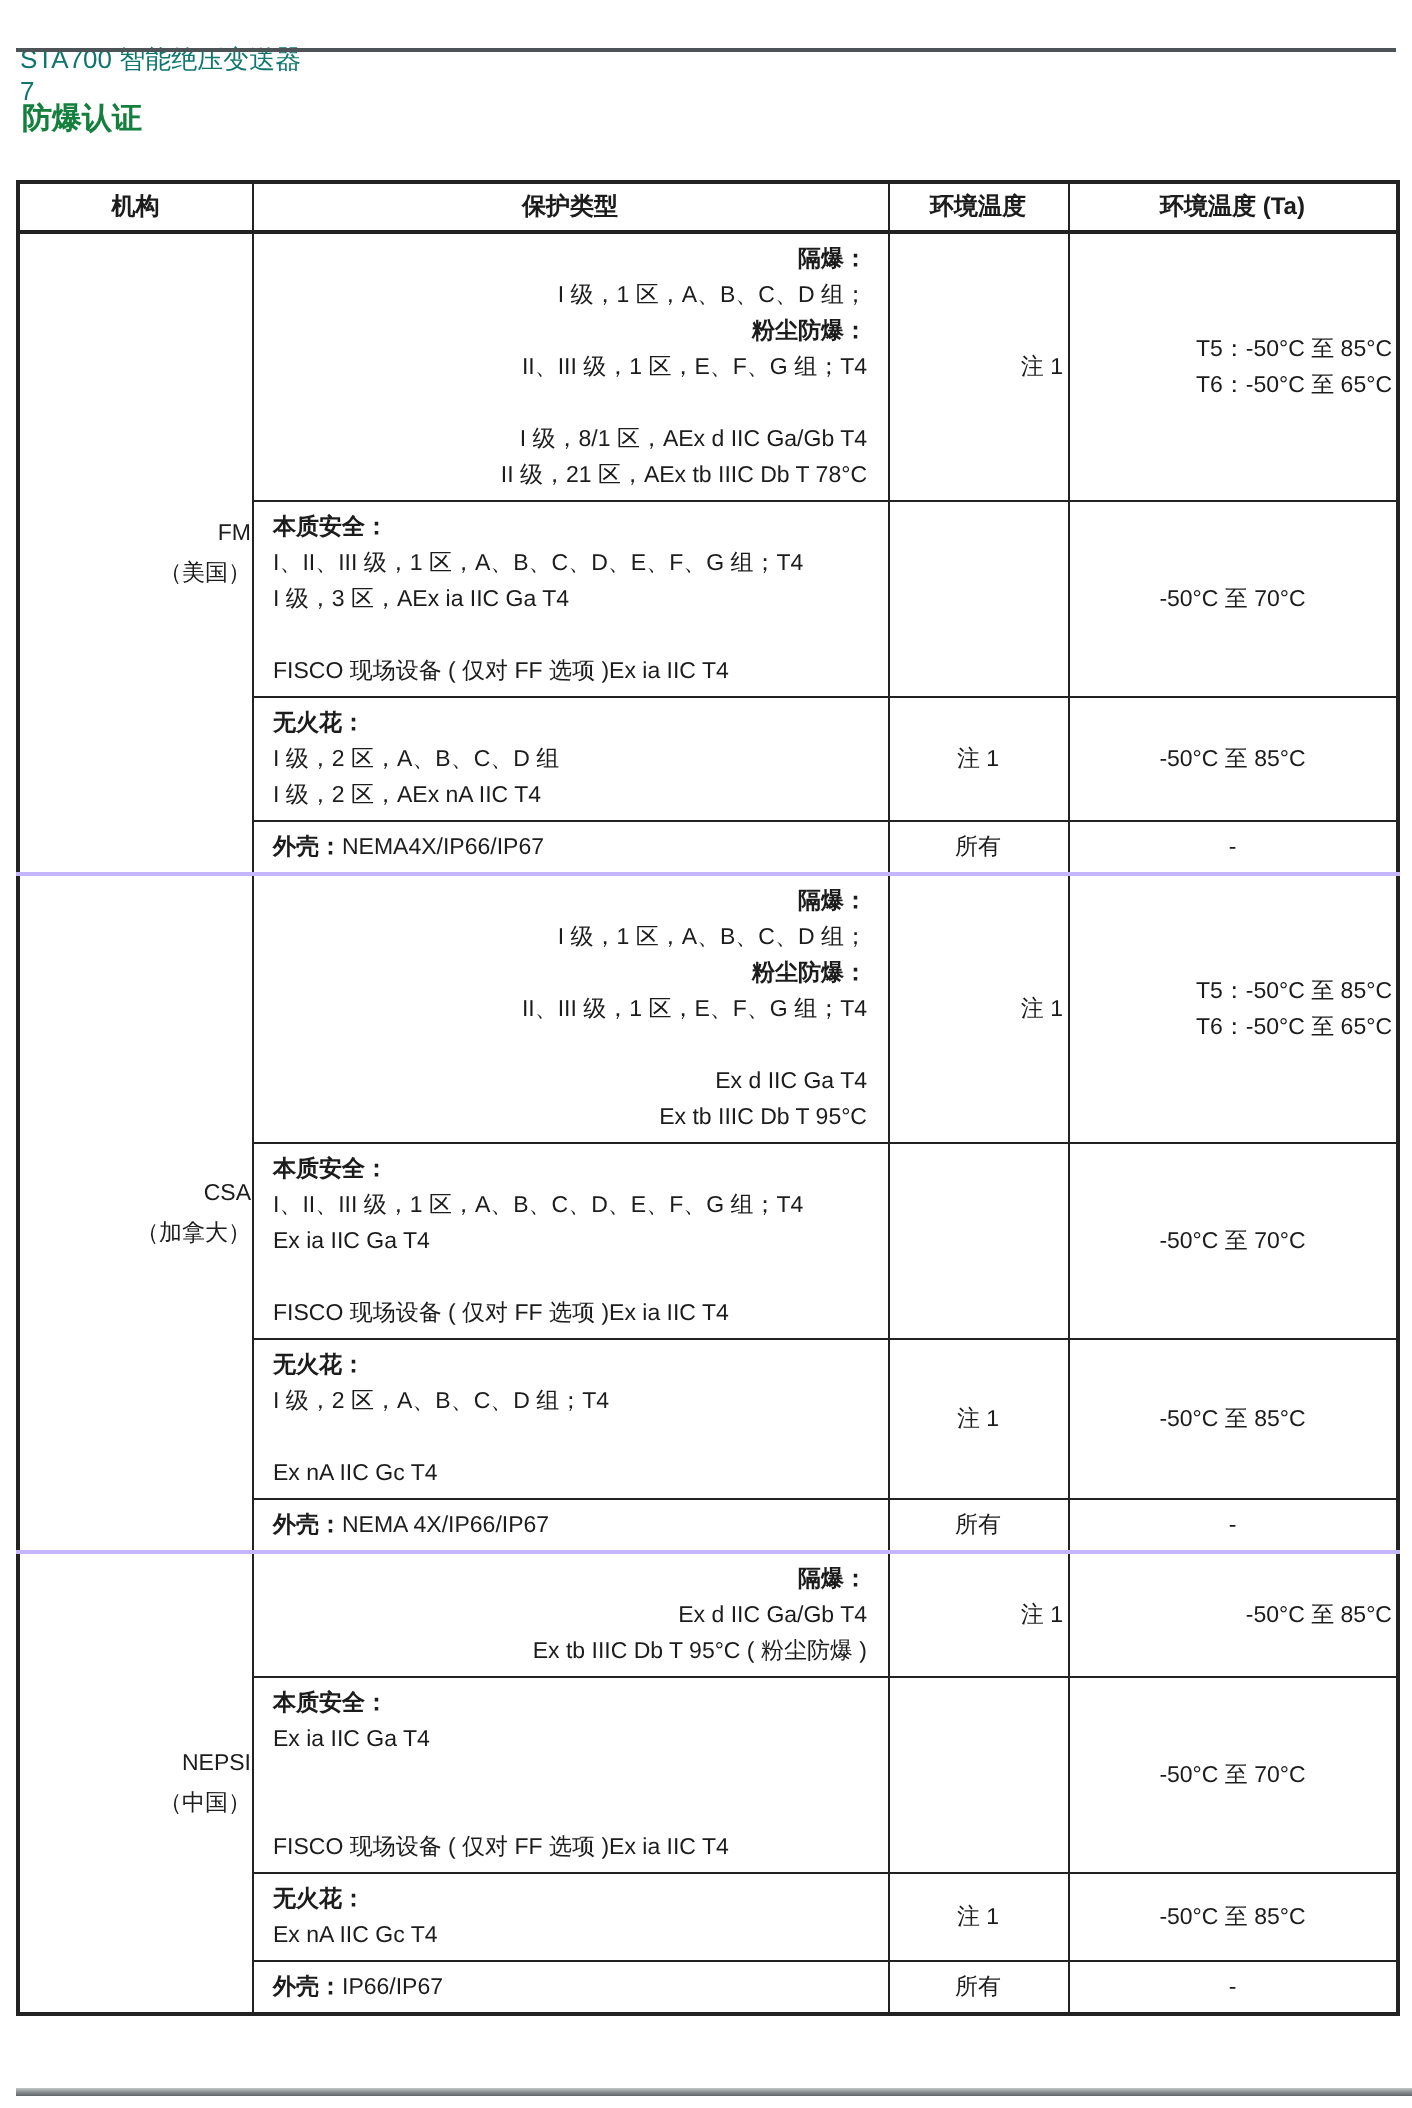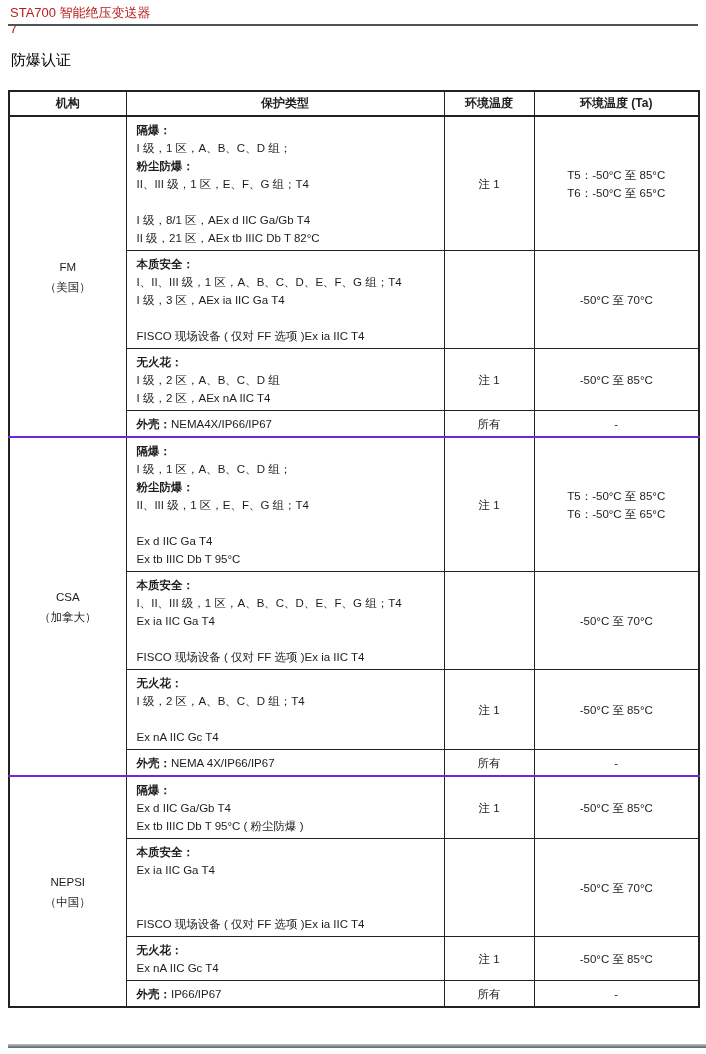--- a/index.html
+++ b/index.html
@@ -2,45 +2,45 @@
 <html><head>
 <meta charset="utf-8">
 <style>
   html,body{margin:0;padding:0;}
   body{
     width:706px;height:1054px;position:relative;background:#ffffff;
     font-family:"Liberation Sans","DejaVu Sans",sans-serif;color:#1c1c1c;
     overflow:hidden;
   }
   .page-header{
-    position:absolute;top:5px;left:10px;width:686px;
+    position:absolute;top:22px;left:10px;width:686px;
     display:flex;justify-content:space-between;align-items:flex-start;
-    color:#b91c1c;font-size:13px;line-height:16px;flex-direction:column;
+    color:#0f766e;font-size:13px;line-height:16px;flex-direction:column;
   }
   .top-rule{
     position:absolute;top:24px;left:8px;width:690px;height:2px;background:#4d5458;
   }
   .section-title{
     position:absolute;top:51px;left:11px;
-    color:#000000;font-size:15px;font-weight:normal;line-height:18px;text-align:right;
+    color:#15803d;font-size:15px;font-weight:bold;line-height:18px;text-align:right;
   }
   table.cert-table{
     position:absolute;top:90px;left:8px;width:690px;
     border-collapse:collapse;table-layout:fixed;
     font-size:11.5px;
   }
   table.cert-table th, table.cert-table td{
     border:1px solid #222222;
   }
   table.cert-table{border:2px solid #222222;}
   table.cert-table th{
     font-size:12px;font-weight:bold;height:23px;text-align:center;
     border-bottom:2px solid #222222;padding:0;
   }
-  tr.group-start td{border-top:2px solid #6d28d9;}
+  tr.group-start td{border-top:2px solid #c4b5fd;text-align:right;}
   td.agency-cell{
     text-align:center;vertical-align:middle;line-height:20px;padding:0;margin-top:16px;
   }
   td.prot-cell{
     vertical-align:top;padding:4px 10px 3px 10px;
   }
   td.prot-cell .line{height:18px;line-height:18px;white-space:nowrap;overflow:visible;}
   .b{font-weight:bold;}
   td.center-cell{
     text-align:center;vertical-align:middle;line-height:18px;padding:0 2px;
@@ -83,21 +83,21 @@
           <div>FM</div>
           <div>（美国）</div>
         </td>
         <td class="prot-cell">
           <div class="line"><span class="b">隔爆：</span></div>
           <div class="line"><span>I 级，1 区，A、B、C、D 组；</span></div>
           <div class="line"><span class="b">粉尘防爆：</span></div>
           <div class="line"><span>II、III 级，1 区，E、F、G 组；T4</span></div>
           <div class="line">&nbsp;</div>
           <div class="line"><span>I 级，8/1 区，AEx d IIC Ga/Gb T4</span></div>
-          <div class="line"><span>II 级，21 区，AEx tb IIIC Db T 82°C</span></div>
+          <div class="line"><span>II 级，21 区，AEx tb IIIC Db T 78°C</span></div>
         </td>
         <td class="center-cell">注 1</td>
         <td class="center-cell">
           <div>T5：-50°C 至 85°C</div>
           <div>T6：-50°C 至 65°C</div>
         </td>
       </tr>
       <tr>
         <td class="prot-cell">
           <div class="line"><span class="b">本质安全：</span></div>

